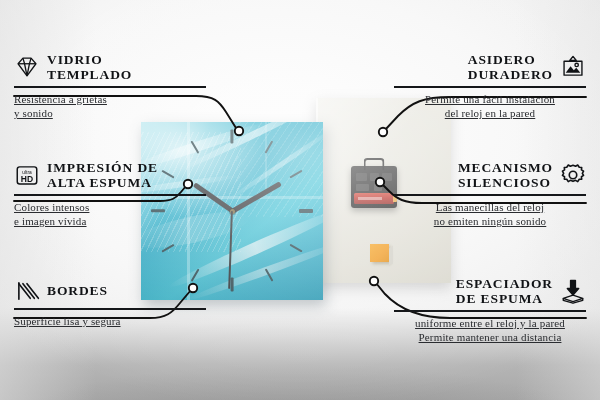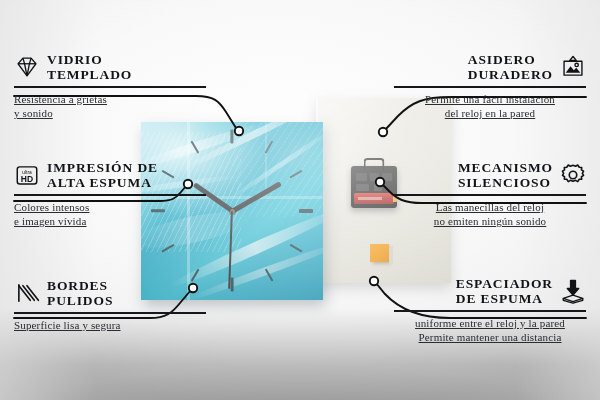--- a/index.html
+++ b/index.html
@@ -288,21 +288,20 @@
       <svg class="ico" viewBox="0 0 32 32">
         <g stroke="#111316" stroke-width="2" stroke-linecap="round">
           <path d="M6,6 L6,26"></path>
             <path d="M6,7 L20,25"></path>
             <path d="M11,7 L25,25"></path>
             <path d="M16,7 L30,25"></path>
         </g>
       </svg>
       <div class="titles">
         <span class="t1">BORDES</span>
-        <span class="t2">PULIDOS</span>
       </div>
     </div>
     <div class="rule"></div>
     <div class="desc">
       <div>Superficie lisa y segura</div>
     </div>
   </div>
 
   <div class="feat right" id="f-asidero">
     <div class="head">

